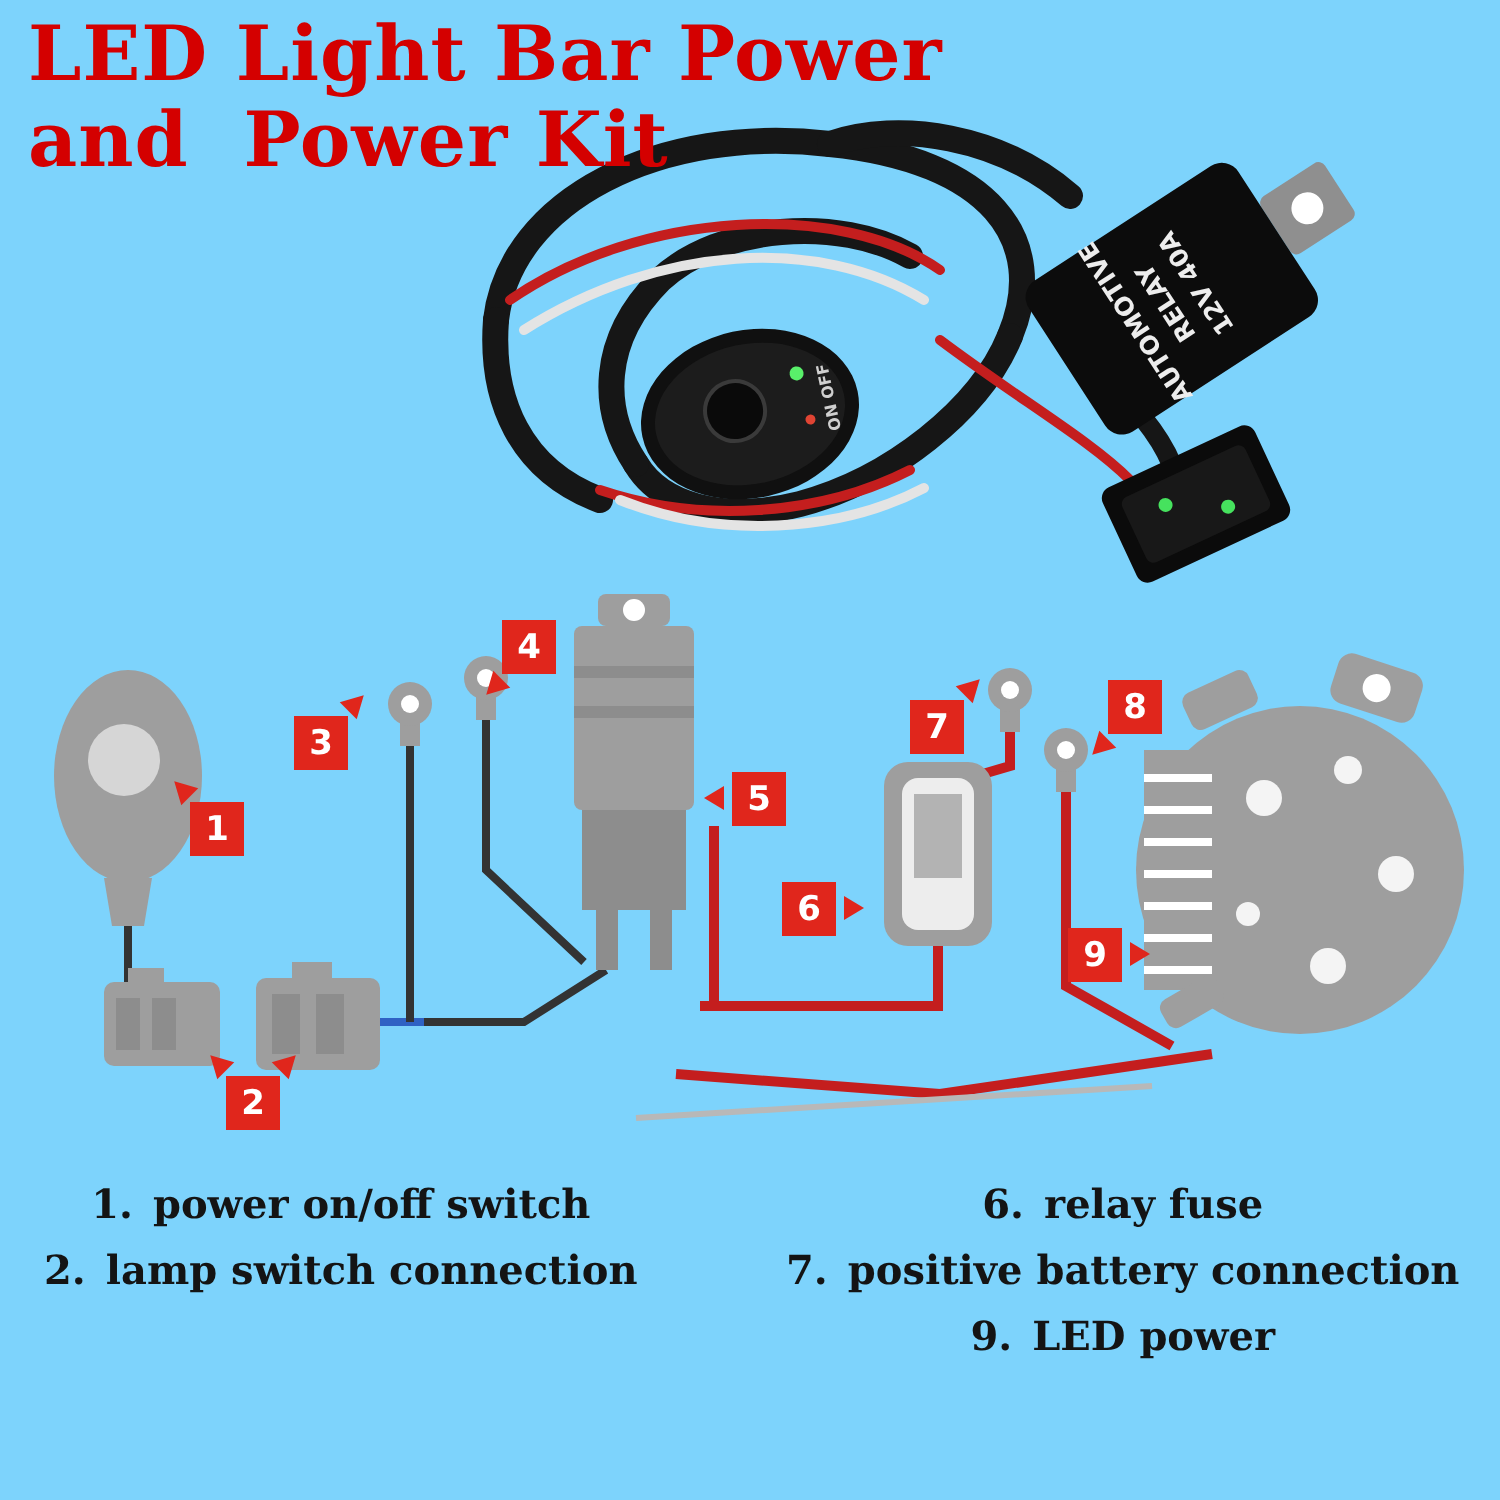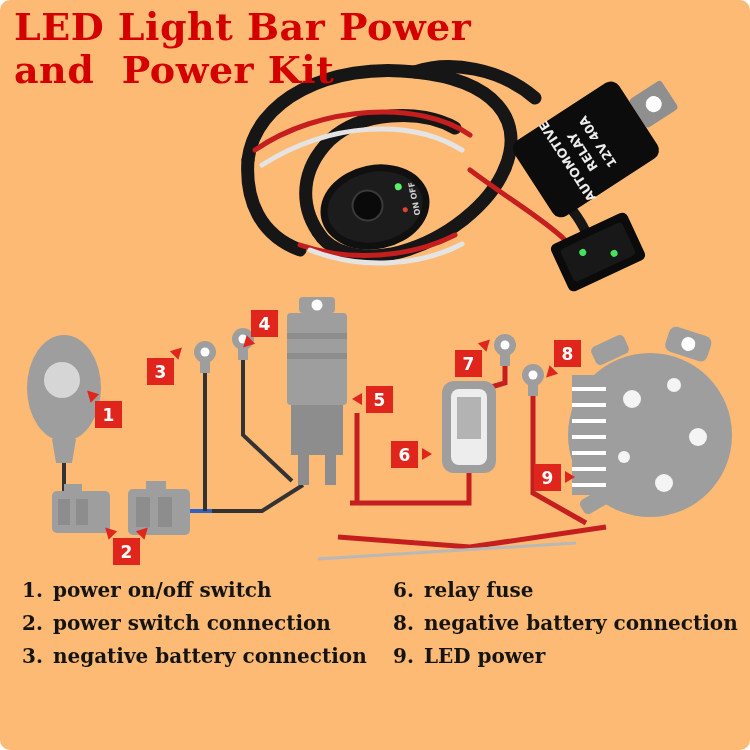--- a/index.html
+++ b/index.html
@@ -1,17 +1,17 @@
 <!DOCTYPE html>
 <html style="--title-red: #d40000; --callout-red: #e0261c; --wire-red: #c41e1e; --blue-wire: #2f62c4; --diagram-gray: #9e9e9e;"><head>
 <meta charset="utf-8">
 <style>
   html,body{margin:0;padding:0;background:#fff;}
-  .page{position:relative;width:750px;height:750px;background:#fdba74;overflow:hidden;
-        font-family:"DejaVu Serif",serif;border-radius:10px;}
+  .page{position:relative;width:750px;height:750px;background:#7dd3fc;overflow:hidden;
+        font-family:"DejaVu Serif",serif;}
   svg{position:absolute;left:0;}
   .photo{top:0;width:750px;height:310px;}
   .schematic{top:295px;width:750px;height:290px;}
 
   
   .title{position:absolute;top:6px;left:14px;z-index:4;color:var(--title-red,#d40000);
          font-weight:bold;font-size:38px;line-height:1.12;letter-spacing:.5px;}
   .title-line{white-space:pre;}
 
   
@@ -40,21 +40,21 @@
   .arr-r{border-left:10px solid var(--callout-red,#e0261c);border-right:none;right:-14px;top:7px;}
   .arr-ul{border-bottom:11px solid var(--callout-red,#e0261c);border-top:none;transform:rotate(-45deg);left:-10px;top:-12px;}
   .arr-ur{border-bottom:11px solid var(--callout-red,#e0261c);border-top:none;transform:rotate(45deg);right:-10px;top:-12px;}
   .arr-dl{border-top:11px solid var(--callout-red,#e0261c);border-bottom:none;transform:rotate(45deg);left:-10px;bottom:-12px;}
   .c1{left:95px;top:401px;} .c2{left:113px;top:538px;} .c3{left:147px;top:358px;}
   .c4{left:251px;top:310px;} .c5{left:366px;top:386px;} .c6{left:391px;top:441px;}
   .c7{left:455px;top:350px;} .c8{left:554px;top:340px;} .c9{left:534px;top:464px;}
 
   
   .legend{position:absolute;top:578px;left:0;width:750px;z-index:3;}
-  .leg-col{position:absolute;top:0;}
+  .leg-col{position:absolute;top:12px;text-align:center;}
   .leg-col1{left:22px;} .leg-col2{left:393px;}
   .leg-item{height:33px;font:bold 20px "DejaVu Serif",serif;color:#141414;white-space:nowrap;}
   .leg-num{display:inline-block;margin-right:10px;}
 </style>
 </head>
 <body>
 
 <div class="page">
 
   <div class="title">
@@ -229,23 +229,22 @@
     <i class="arr arr-dl"></i>
   </div>
   <div class="callout c9">
     <span>9</span>
     <i class="arr arr-r"></i>
   </div>
 
   <div class="legend">
     <div class="leg-col leg-col1">
       <div class="leg-item"><span class="leg-num">1.</span><span>power on/off switch</span></div>
-      <div class="leg-item"><span class="leg-num">2.</span><span>power switch connection</span></div>
-      <div class="leg-item"><span class="leg-num">3.</span><span>negative battery connection</span></div>
+      <div class="leg-item"><span class="leg-num">2.</span><span>lamp switch connection</span></div>
     </div>
     <div class="leg-col leg-col2">
       <div class="leg-item"><span class="leg-num">6.</span><span>relay fuse</span></div>
-      <div class="leg-item"><span class="leg-num">8.</span><span>negative battery connection</span></div>
+      <div class="leg-item"><span class="leg-num">7.</span><span>positive battery connection</span></div>
       <div class="leg-item"><span class="leg-num">9.</span><span>LED power</span></div>
     </div>
   </div>
 
 </div>
 
 </body></html>

